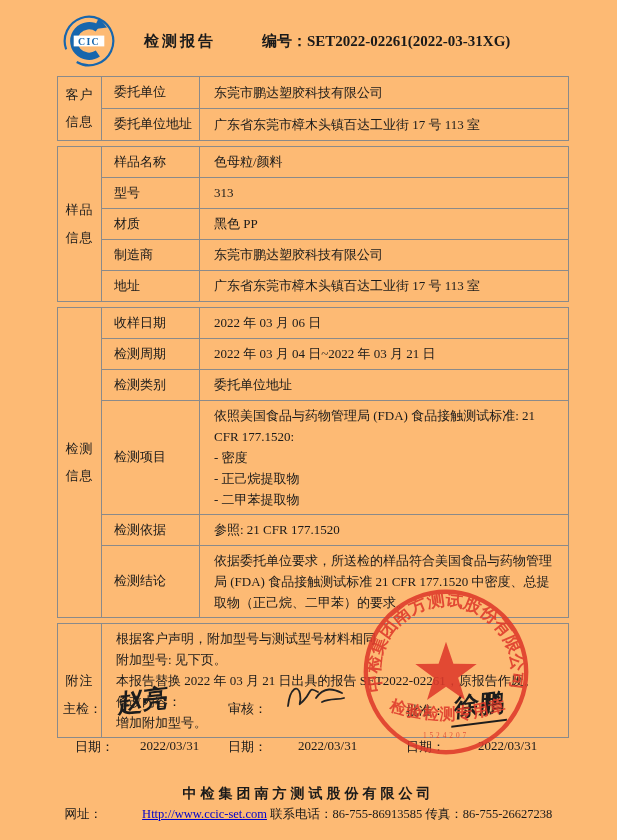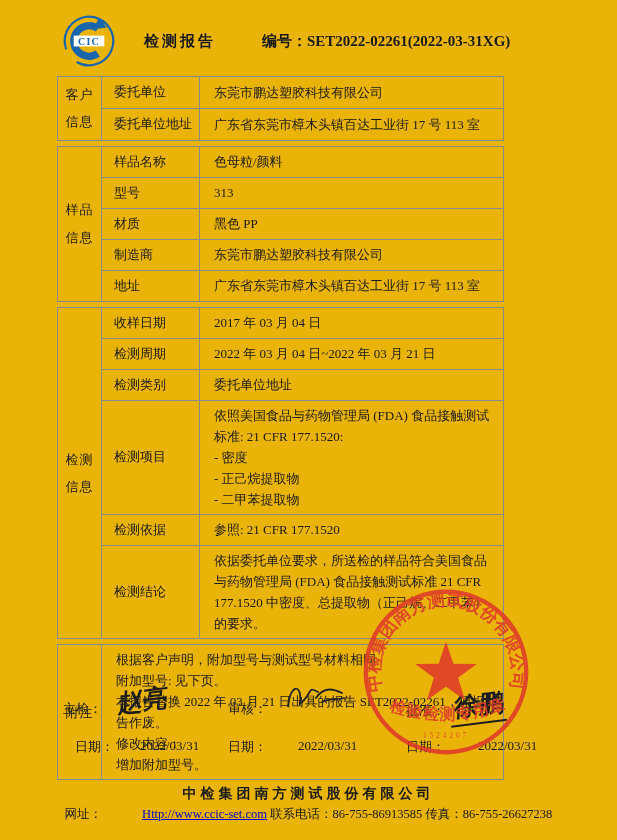--- a/index.html
+++ b/index.html
@@ -1,30 +1,30 @@
 <!DOCTYPE html>
 <html><head>
 <meta charset="utf-8">
 <style>
   * { margin:0; padding:0; box-sizing:border-box; }
   html,body { background:#fff; }
   .page {
     position:relative; width:617px; height:840px; margin:0 auto;
-    background:#eab308; overflow:hidden;
+    background:#fdba74; overflow:hidden;
     font-family:"Liberation Serif","DejaVu Serif",serif;
     color:#1a1a1a;
   }
   
   .hdr { position:absolute; top:14px; left:62px; right:56px; display:flex; align-items:center; }
   .logo { width:54px; height:54px; flex:0 0 auto; }
   .hdr-title { margin-left:28px; font-size:15px; font-weight:bold; letter-spacing:3px; }
   .hdr-ref { margin-left:46px; font-size:15px; font-weight:bold; }
   .hdr-page { margin-left:auto; font-size:13px; font-weight:bold; letter-spacing:1px; }
   
-  .tables { position:absolute; top:76px; left:57px; width:447px; }
+  .tables { position:absolute; top:76px; left:57px; width:512px; }
   table.blk { width:100%; border-collapse:collapse; margin-bottom:5px; table-layout:fixed; }
   table.blk td { border:1px solid #8a8a8a; font-size:13px; vertical-align:middle; }
   td.sec { width:44px; text-align:center; padding:4px 7px; }
   td.sec span { display:inline-block; line-height:2.1; letter-spacing:1px; }
   td.lab { width:98px; padding:4px 4px 4px 12px; height:31px; }
   td.val { padding:4px 10px 4px 14px; }
   td.val div { line-height:1.62; }
   .note-val div { line-height:1.72; }
   
   .abs { position:absolute; font-size:13px; }
@@ -114,21 +114,21 @@
       </tr>
     </tbody>
       </table>
 
     <table class="blk">
       <tbody>
           <tr>
         <td class="sec" rowspan="6"><span>检测信息</span></td>
         <td class="lab">收样日期</td>
         <td class="val">
-              <div>2017 年 03 月 04 日</div>
+              <div>2022 年 03 月 06 日</div>
             </td>
       </tr>
       <tr>
         <td class="lab">检测周期</td>
         <td class="val">
               <div>2022 年 03 月 04 日~2022 年 03 月 21 日</div>
             </td>
       </tr>
       <tr>
         <td class="lab">检测类别</td>

